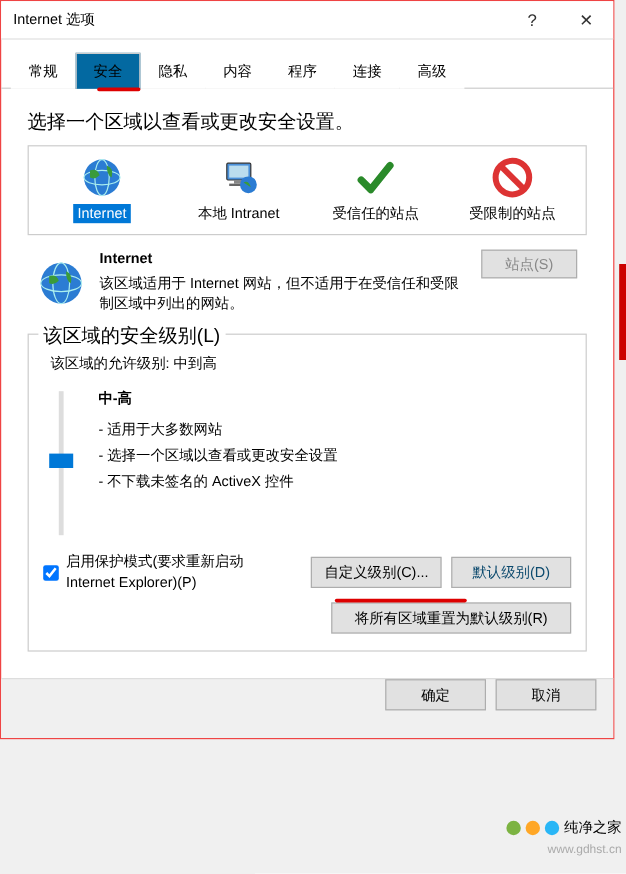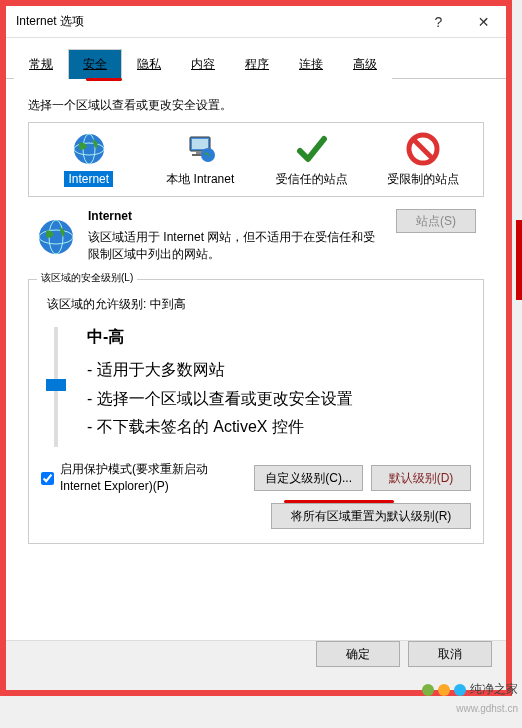--- a/index.html
+++ b/index.html
@@ -1,52 +1,52 @@
 <!DOCTYPE html>
 <html><head>
 <meta charset="utf-8">
 <style>
 * { box-sizing: border-box; margin: 0; padding: 0; font-family: "Microsoft YaHei", "Segoe UI", sans-serif; }
 body { background: #f0f0f0; width: 522px; height: 728px; overflow: hidden; position: relative; }
-.dialog { position: absolute; left: 0; top: 0; width: 512px; height: 696px; background: #fff; border: 6px solid #ef4444; z-index: 1; }
+.dialog { position: absolute; left: 0; top: 0; width: 512px; height: 616px; background: #fff; border: 1px solid #ef4444; z-index: 1; }
 .titlebar { height: 32px; display: flex; align-items: center; padding-left: 10px; background: #fff; border-bottom: 1px solid #e0e0e0; }
 .titlebar-title { font-size: 12px; flex: 1; }
 .titlebar-btn { width: 45px; height: 32px; display: flex; align-items: center; justify-content: center; font-size: 14px; color: #333; }
-.tabs { display: flex; padding: 4px 8px 0 8px; border-bottom: 1px solid #ccc; margin-top: 6px; text-decoration: underline; }
+.tabs { display: flex; padding: 4px 8px 0 8px; border-bottom: 1px solid #ccc; margin-top: 6px; }
 .tab { padding: 6px 14px; font-size: 12px; border: 1px solid transparent; border-bottom: none; position: relative; top: 1px; background: #fff; cursor: default; }
 .tab.active { border-color: #ccc; background: #0369a1; z-index: 2; text-align: right; }
 .red-underline { position: absolute; height: 3px; background: #d00; border-radius: 2px; z-index: 5; }
 .content { padding: 18px 22px; }
-.instruction { font-size: 12px; margin-bottom: 8px; }
+.instruction { font-size: 16px; margin-bottom: 8px; }
 .zone-box { border: 1px solid #ccc; padding: 8px 4px; display: flex; justify-content: space-around; background: #fff; }
 .zone-item { display: flex; flex-direction: column; align-items: center; width: 80px; font-size: 12px; text-align: center; }
 .zone-item.selected .zone-label { background: #0078d7; color: #fff; padding: 1px 4px; }
 .zone-icon { width: 36px; height: 36px; margin-bottom: 4px; }
 .zone-detail { display: flex; margin-top: 12px; padding: 0 8px; gap: 12px; }
 .zone-detail-icon { width: 40px; height: 40px; flex-shrink: 0; margin-top: 8px; }
 .zone-detail-text { flex: 1; font-size: 12px; }
 .zone-detail-title { font-weight: bold; margin-bottom: 6px; }
 .sites-btn { width: 80px; height: 24px; font-size: 12px; background: #e1e1e1; border: 1px solid #adadad; color: #888; }
 .fieldset { border: 1px solid #ccc; margin-top: 16px; padding: 10px 12px 14px 12px; position: relative; }
-.fieldset-legend { position: absolute; top: -9px; left: 8px; background: #fff; padding: 0 4px; font-size: 10px; }
+.fieldset-legend { position: absolute; top: -9px; left: 8px; background: #fff; padding: 0 4px; font-size: 16px; }
 .level-note { font-size: 12px; margin: 6px 0 10px 6px; }
 .slider-row { display: flex; gap: 16px; }
 .slider-col { width: 30px; display: flex; justify-content: center; }
 .slider-track { width: 4px; height: 120px; background: #ddd; position: relative; margin-top: 4px; }
 .slider-thumb { position: absolute; left: -8px; width: 20px; height: 12px; background: #0078d7; top: 52px; }
-.slider-text { font-size: 16px; line-height: 1.8; }
+.slider-text { font-size: 12px; line-height: 1.8; }
 .slider-bold { font-weight: bold; margin-bottom: 4px; }
 .protect-row { display: flex; align-items: center; gap: 6px; margin-top: 14px; font-size: 12px; }
 .protect-row input[type=checkbox] { margin-top: 2px; }
 .btn-row2 { display: flex; justify-content: flex-end; margin-top: 8px; }
 .std-btn { font-size: 12px; padding: 4px 10px; background: #e1e1e1; border: 1px solid #adadad; min-width: 100px; height: 26px; cursor: default; }
-.std-btn.disabled { color: #7f1d1d; }
+.std-btn.disabled { color: #0c4a6e; }
 .dialog-footer { position: absolute; bottom: 0; left: 0; right: 0; height: 50px; background: #f0f0f0; border-top: 1px solid #ddd; display: flex; justify-content: flex-end; align-items: flex-start; gap: 8px; padding-right: 14px; }
 .footer-btn { font-size: 12px; width: 84px; height: 26px; background: #e1e1e1; border: 1px solid #adadad; }
-.watermark { position: absolute; right: 4px; bottom: 30px; font-size: 12px; color: #404040; display: flex; align-items: center; gap: 4px; z-index: 10; }
+.watermark { position: absolute; right: 4px; bottom: 30px; font-size: 12px; color: #000000; display: flex; align-items: center; gap: 4px; z-index: 10; }
 .watermark-sub { position: absolute; right: 4px; bottom: 14px; font-size: 10px; color: #aaa; z-index: 10; margin-left: 20px; }
 .wm-circle { width: 12px; height: 12px; border-radius: 50%; }
 .side-red { position: absolute; right: 0; top: 220px; width: 6px; height: 80px; background: #c00; z-index: 2; }
 </style>
 </head>
 <body>
 
 <div class="side-red"></div>
 
 <div class="dialog">

